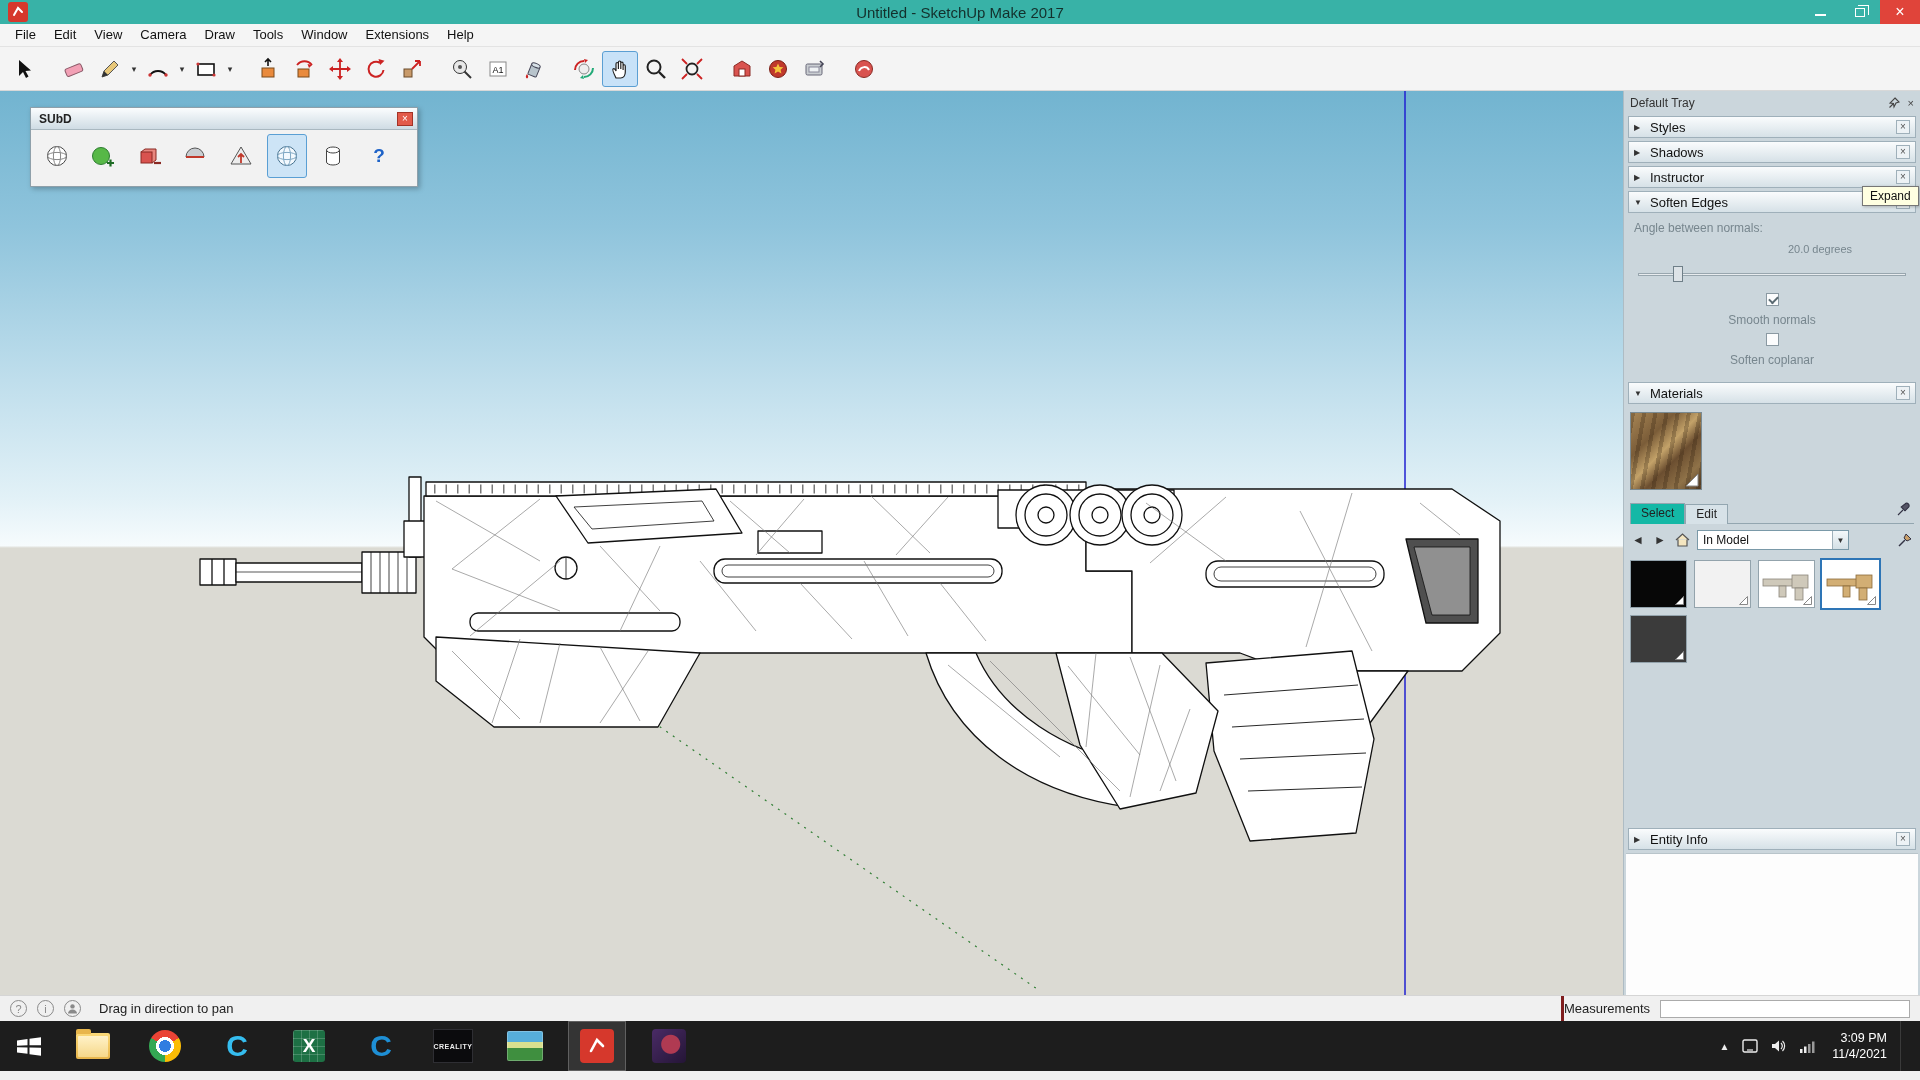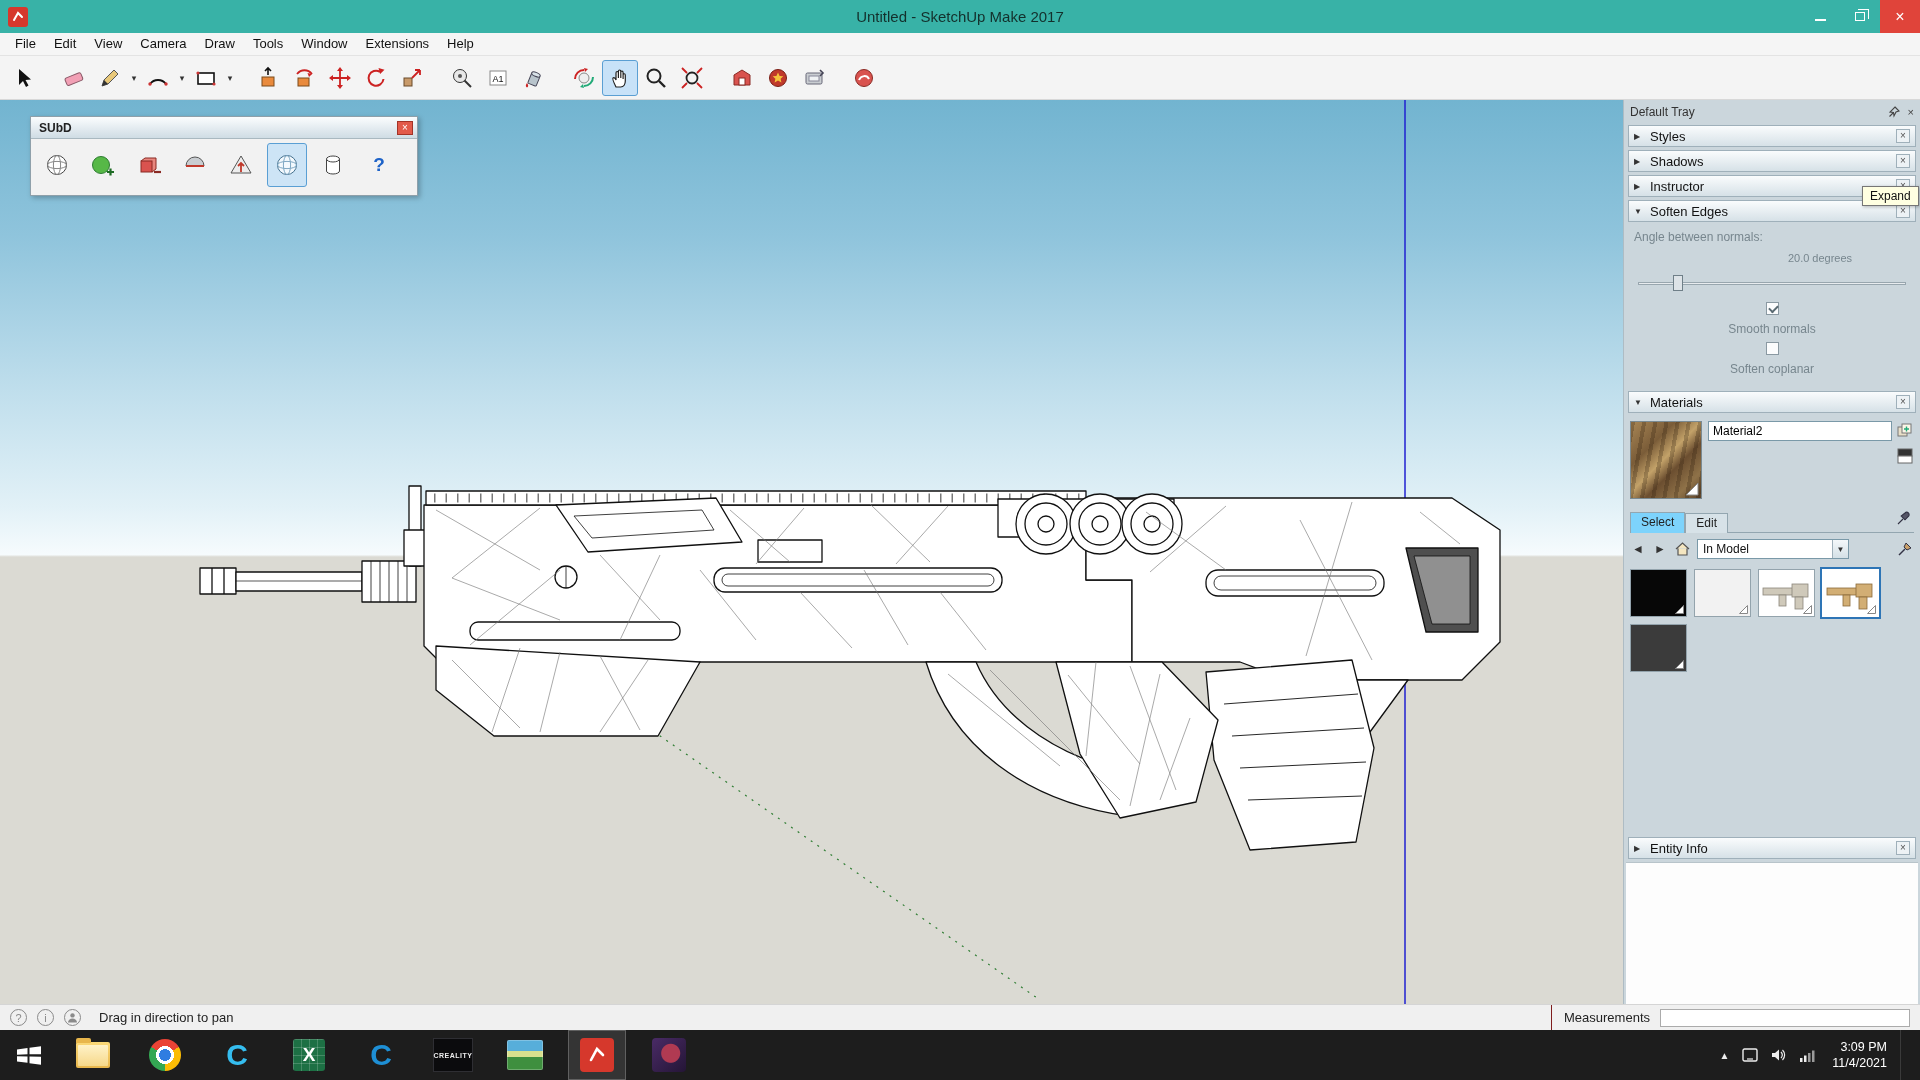--- a/index.html
+++ b/index.html
@@ -1,21 +1,21 @@
 <!DOCTYPE html>
 <html><head>
 <meta charset="utf-8">
 <style>
   * { box-sizing: border-box; margin: 0; padding: 0; }
   html,body { width:1920px; height:1080px; overflow:hidden; }
   body { font-family:"Liberation Sans", sans-serif; }
   .screen { position:relative; width:1920px; height:1080px; background:#F0F0F0; }
 
   
-  .titlebar { position:relative; height:33px; background:#38B2A7; display:flex; align-items:center; }
+  .titlebar { position:relative; height:24px; background:#38B2A7; display:flex; align-items:center; }
   .app-icon { width:20px; height:20px; margin-left:8px; background:#D6382C; border-radius:3px; display:flex; align-items:center; justify-content:center; }
   .app-icon svg { display:block; }
   .title-text { position:absolute; left:50%; transform:translateX(-50%); font-size:15px; color:#13302C; white-space:nowrap; }
   .win-controls { margin-left:auto; display:flex; height:100%; }
   .wc { width:40px; height:100%; display:flex; align-items:center; justify-content:center; cursor:default; }
   .glyph-min { width:11px; height:2px; background:#FFFFFF; margin-top:6px; }
   .glyph-max { position:relative; width:10px; height:9px; border:1.5px solid #fff; }
   .glyph-max::before { content:""; position:absolute; top:-4px; left:2px; width:10px; height:9px; border:1.5px solid #fff; border-left:none; border-bottom:none; }
   .wc.close { background:#E0443A; }
   .wc.close span { color:#fff; font-size:16px; line-height:1; }
@@ -78,42 +78,42 @@
       repeating-linear-gradient(100deg, rgba(40,25,10,0.25) 0 4px, rgba(0,0,0,0) 4px 11px),
       linear-gradient(135deg,#A88655 0%,#7A5C38 30%,#C3A269 48%,#6B4E30 62%,#8F7248 82%,#5C432A 100%); }
   .corner-tri { position:absolute; right:1px; bottom:1px; }
   .m-right { flex:1; display:flex; flex-direction:column; gap:6px; }
   .m-name-row { display:flex; gap:4px; align-items:center; }
   .m-name { flex:1; height:20px; border:1px solid #7A99A8; font-size:12px; padding:0 4px; font-family:"Liberation Sans",sans-serif; }
   .m-mini { width:18px; height:18px; display:flex; align-items:center; justify-content:center; }
   .m-mini2-row { display:flex; justify-content:flex-end; }
   .m-tabs { display:flex; align-items:flex-end; margin-top:12px; height:22px; }
   .tab { font-size:12px; color:#222; padding:2px 10px 3px 10px; border:1px solid #93A6B0; border-bottom:none; background:#D7E2E8; }
-  .tab.active { background:#7dd3fc; padding-bottom:4px; }
+  .tab.active { background:#14b8a6; padding-bottom:4px; }
   .tab-line { flex:1; border-bottom:1px solid #93A6B0; height:100%; }
   .tab-right-icon { border-bottom:1px solid #93A6B0; padding:0 3px 2px 6px; }
   .m-nav { display:flex; align-items:center; gap:6px; margin-top:6px; }
   .nav-arrow { font-size:12px; color:#333; width:16px; text-align:center; }
   .m-select { width:152px; height:20px; background:#fff; border:1px solid #7A99A8; display:flex; align-items:center; }
   .m-select-text { flex:1; font-size:12px; padding:0 5px; color:#111; }
   .m-select-btn { width:16px; height:100%; border-left:1px solid #9FB0BA; background:linear-gradient(#F4F8FA,#D4E0E6); font-size:8px; color:#333; display:flex; align-items:center; justify-content:center; }
   .m-swatches { margin-top:10px; display:flex; flex-wrap:wrap; gap:7px; width:262px; }
   .swatch { position:relative; width:57px; height:48px; border:1px solid #93A3AC; background:#fff; }
   .swatch.selected { box-shadow:0 0 0 2px #2E75B6; border-color:#fff; }
   .swatch.black { background:#070707; }
   .swatch.lightgray { background:#F2F2F2; }
   .swatch.darkgray { background:#3B3B3B; }
 
   .tray-filler { flex:1; background:#FDFDFD; margin:3px 2px 0 2px; border-top:1px solid #B8C4CA; }
 
   
   .statusbar { height:26px; background:#F0F0F0; border-top:1px solid #D5D5D5; display:flex; align-items:center; padding:0 10px; }
   .sb-icon { width:17px; height:17px; border:1.5px solid #8A8A8A; border-radius:50%; color:#8A8A8A; font-size:11px; display:flex; align-items:center; justify-content:center; margin-right:10px; }
   .sb-hint { font-size:13px; color:#222; margin-left:8px; }
-  .measure { margin-left:auto; display:flex; align-items:center; gap:10px; border-left:1px solid #7f1d1d; padding-left:12px; height:100%; }
+  .measure { margin-left:auto; display:flex; align-items:center; gap:10px; border-left:3px solid #7f1d1d; padding-left:0; height:100%; }
   .measure-label { font-size:13px; color:#222; }
   .measure-input { width:250px; height:18px; border:1px solid #ABABAB; font-size:12px; padding:0 4px; }
 
   
   .taskbar { height:50px; background:#1D1D1D; display:flex; align-items:center; }
   .task-slot { width:58px; height:50px; display:flex; align-items:center; justify-content:center; margin-right:14px; }
   .task-slot.start { margin-right:6px; }
   .task-slot.running { background:rgba(255,255,255,0.10); box-shadow:inset 0 0 0 1px rgba(255,255,255,0.22); }
   .folder-icon { width:34px; height:26px; background:linear-gradient(#FBD978,#E8B64C); border-radius:2px; position:relative; }
   .folder-icon::before { content:""; position:absolute; top:-4px; left:0; width:15px; height:5px; background:#E8B64C; border-radius:2px 2px 0 0; }
@@ -523,40 +523,20 @@
         <span class="panel-title">Materials</span>
         <span class="panel-close">×</span>
       </div>
       <div class="materials">
         <div class="m-top">
           <div class="m-thumb">
             <svg class="corner-tri" width="16" height="16">
                 <path d="M14,2 L14,14 L2,14 Z" fill="#FFF" stroke="#888"></path>
               </svg>
           </div>
-          <div class="m-right">
-            <div class="m-name-row">
-              <input class="m-name" value="Material2" style="">
-              <span class="m-mini">
-                <svg width="16" height="16">
-                    <rect x="1" y="4" width="9" height="9" fill="#E8DFC8" stroke="#777"></rect>
-                    <rect x="5" y="1" width="9" height="9" fill="#FBF6E8" stroke="#777"></rect>
-                    <path d="M9.5,3.5 v5 M7,6 h5" stroke="#2A7" stroke-width="1.4"></path>
-                  </svg>
-              </span>
-            </div>
-            <div class="m-mini2-row">
-              <span class="m-mini">
-                <svg width="16" height="16">
-                    <rect x="1" y="1" width="14" height="7" fill="#333" stroke="#666"></rect>
-                    <rect x="1" y="8" width="14" height="7" fill="#FFF" stroke="#666"></rect>
-                  </svg>
-              </span>
-            </div>
-          </div>
         </div>
 
         <div class="m-tabs">
           <div class="tab active">Select</div>
           <div class="tab">Edit</div>
           <div class="tab-line"></div>
           <div class="tab-right-icon">
             <svg width="15" height="15">
                 <path d="M2,13 L7,8 M9,2 a2.4,2.4 0 0 1 3.4,3.4 L9,8.8 L5.2,5 Z" fill="#556" stroke="#334" stroke-width="1.1"></path>
               </svg>

